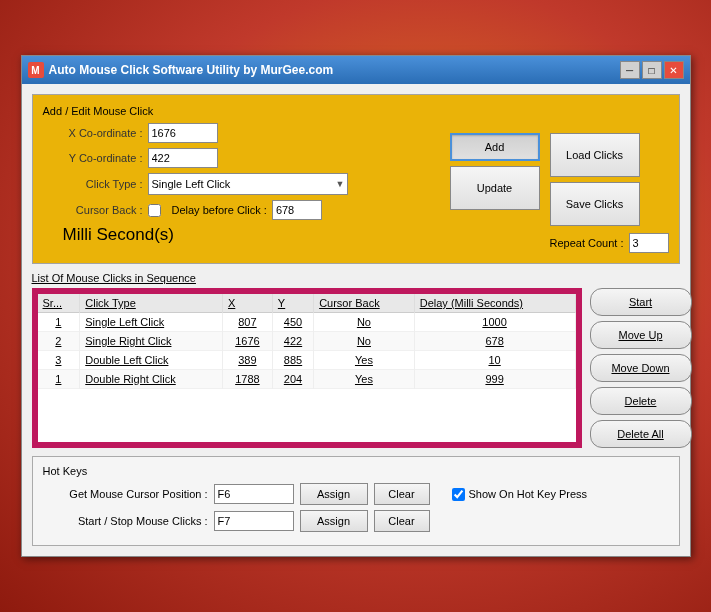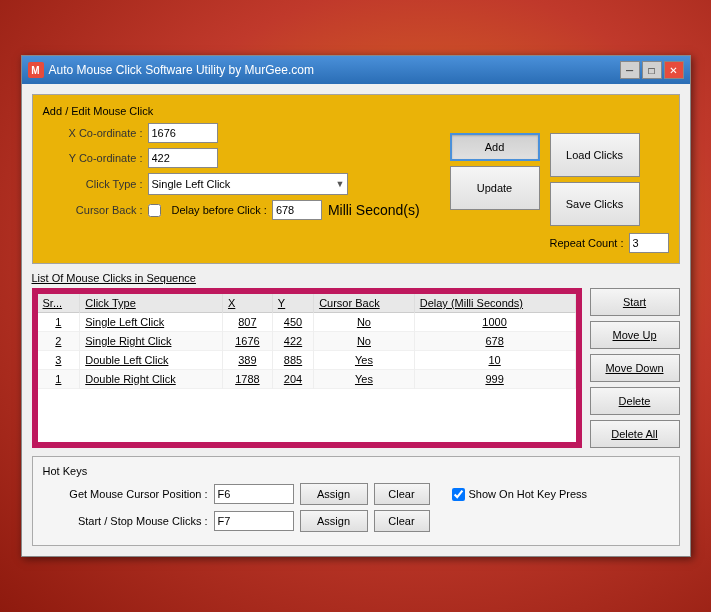--- a/index.html
+++ b/index.html
@@ -42,21 +42,21 @@
       border-radius: 2px;
       display: flex;
       align-items: center;
       justify-content: center;
       font-size: 10px;
       font-weight: bold;
       color: white;
     }
     .title-text {
       font-size: 12px;
-      font-weight: normal;
+      font-weight: bold;
     }
     .title-buttons {
       display: flex;
       gap: 2px;
     }
     .title-btn {
       width: 20px;
       height: 18px;
       background: #d0d0d0;
       border: 1px solid #888;
@@ -211,22 +211,23 @@
       text-align: center;
     }
     tbody td:nth-child(2) { text-align: left; }
     .side-buttons {
       display: flex;
       flex-direction: column;
       gap: 5px;
       width: 90px;
     }
     .side-btn {
-      width: 90px;
+      width: 102px;
       height: 28px;
+      border-radius: 12px;
     }
     
     .hotkeys-section {
       border: 1px solid #aaa;
       padding: 8px 10px;
       background: #f5f5f5;
     }
     .hotkey-row {
       display: flex;
       align-items: center;
@@ -305,21 +306,21 @@
                 <option>Double Right Click</option>
               </select>
               <span class="select-arrow">▼</span>
             </div>
           </div>
           <div class="form-row" style="flex-wrap:wrap;">
             <span class="form-label">Cursor Back :</span>
             <input type="checkbox" style="margin-right: 6px;">
             <span style="font-size:11px;">Delay before Click :</span>
             <input class="delay-input" type="text" value="678" style="">
-            <span style="font-size:14px;margin-left:1px;">Milli Second(s)</span>
+            <span style="font-size:17px;margin-left:20px;">Milli Second(s)</span>
           </div>
         </div>
 
         <div style="display:flex;flex-direction:column;align-items:center;gap:5px;padding-top:10px;">
           <button class="btn btn-add active">Add</button>
           <button class="btn btn-large">Update</button>
         </div>
 
         <div style="display:flex;flex-direction:column;gap:5px;padding-top:10px;align-items:flex-start;">
           <button class="btn btn-large">Load Clicks</button>

